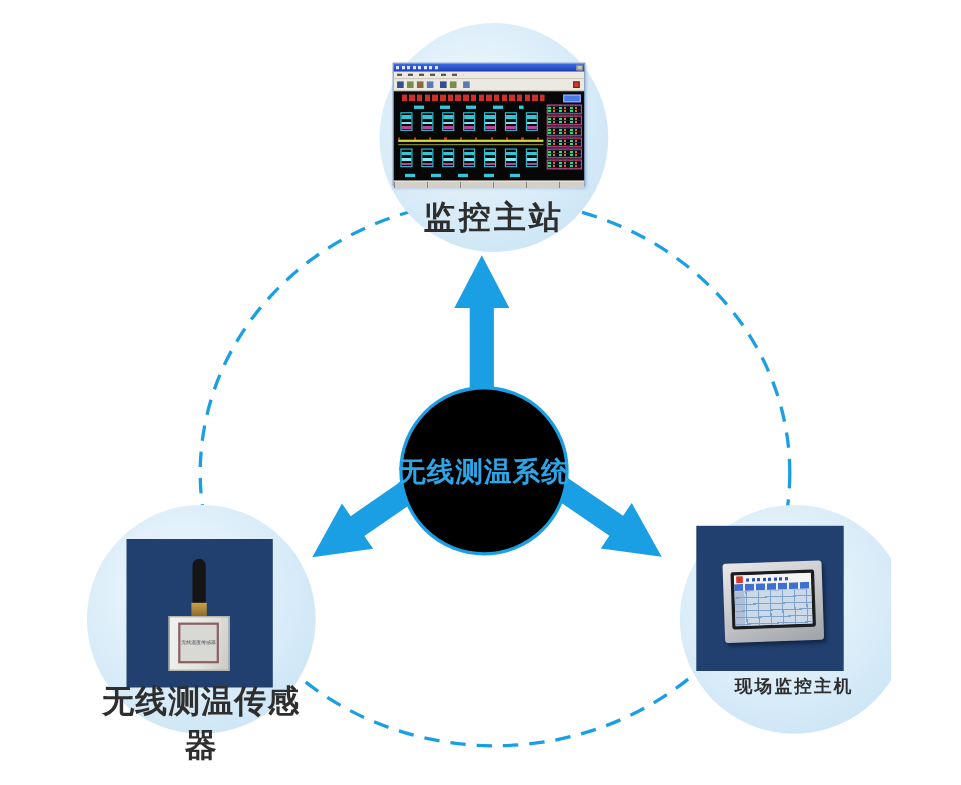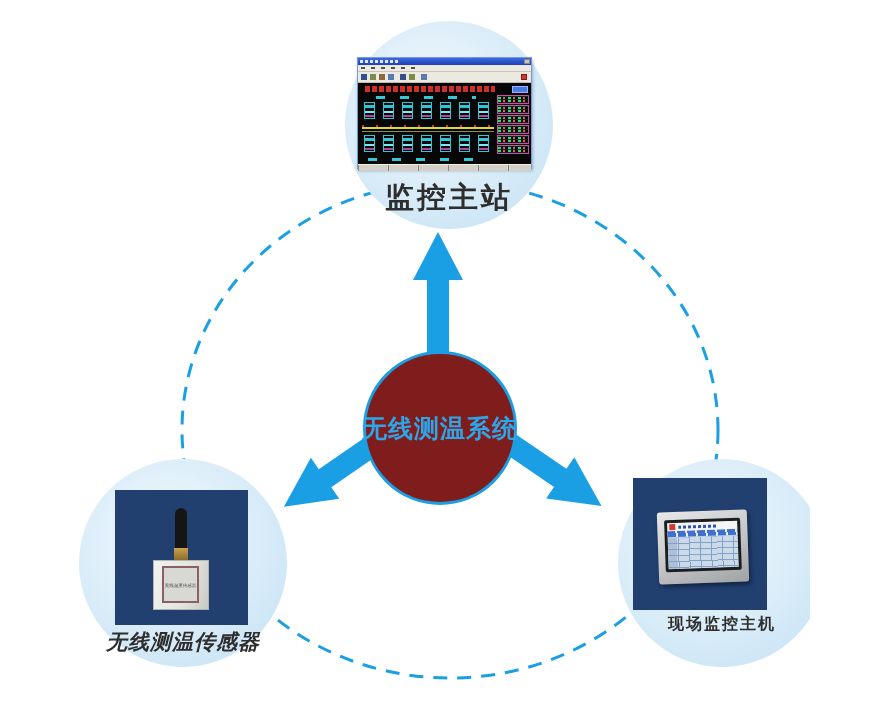--- a/index.html
+++ b/index.html
@@ -15,21 +15,21 @@
     background:radial-gradient(circle at 42% 38%, #F1F8FD 0%, #DDEEF9 45%, #C2E0F4 100%);
   }
   .node-label{
     position:absolute;left:0;width:100%;text-align:center;
     color:#2E2E2E;font-weight:700;
   }
 
   
   #center-node{
     position:absolute;left:363px;top:351px;width:154px;height:154px;
-    background:#7f1d1d;border:3px solid #1B9FE4;border-radius:50%;
+    background:#000000;border:3px solid #1B9FE4;border-radius:50%;
     display:flex;align-items:center;justify-content:center;box-sizing:border-box;
   }
   #center-label{
     color:#2CA6E8;font-weight:700;font-size:25px;letter-spacing:1px;
     font-family:"DejaVu Serif", serif;white-space:nowrap;
   }
 
   
   #scada-window{
     position:absolute;left:12px;top:36px;width:175px;height:112px;
@@ -193,21 +193,21 @@
     <div id="sensor-photo">
       <div id="sensor-antenna"></div>
       <div id="sensor-nut"></div>
       <div id="sensor-body">
         <div id="sensor-plate">
           <span id="sensor-plate-text">无线温度传感器</span>
         </div>
       </div>
     </div>
 
-    <div class="node-label" style="top:169px;font-size:21px;letter-spacing:1px;font-style:italic;">无线测温传感器</div>
+    <div class="node-label" style="top:159px;font-size:29px;letter-spacing:1px;">无线测温传感器</div>
   </div>
 
   <div class="node-circle" style="left:618px;top:459px;width:208px;height:208px;">
 
     <div id="hmi-photo">
       <div id="hmi-frame">
         <div id="hmi-bezel">
           <div id="hmi-screen">
             <div id="hmi-header">
               <div id="hmi-logo"></div>

